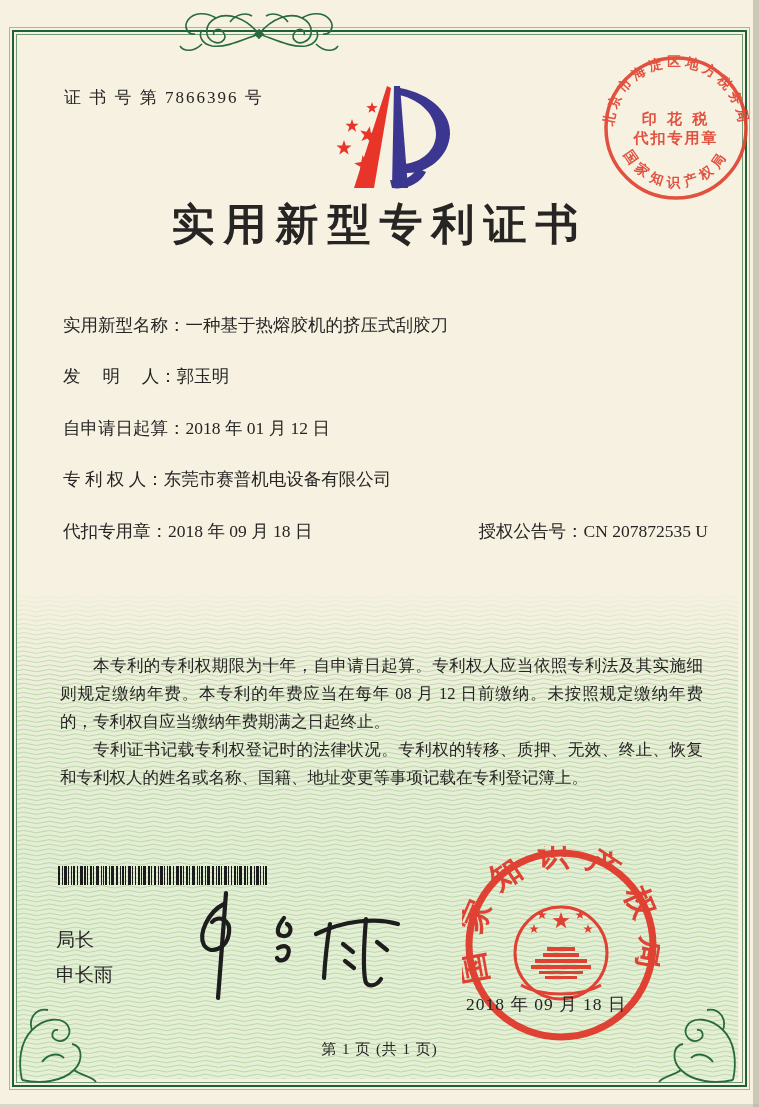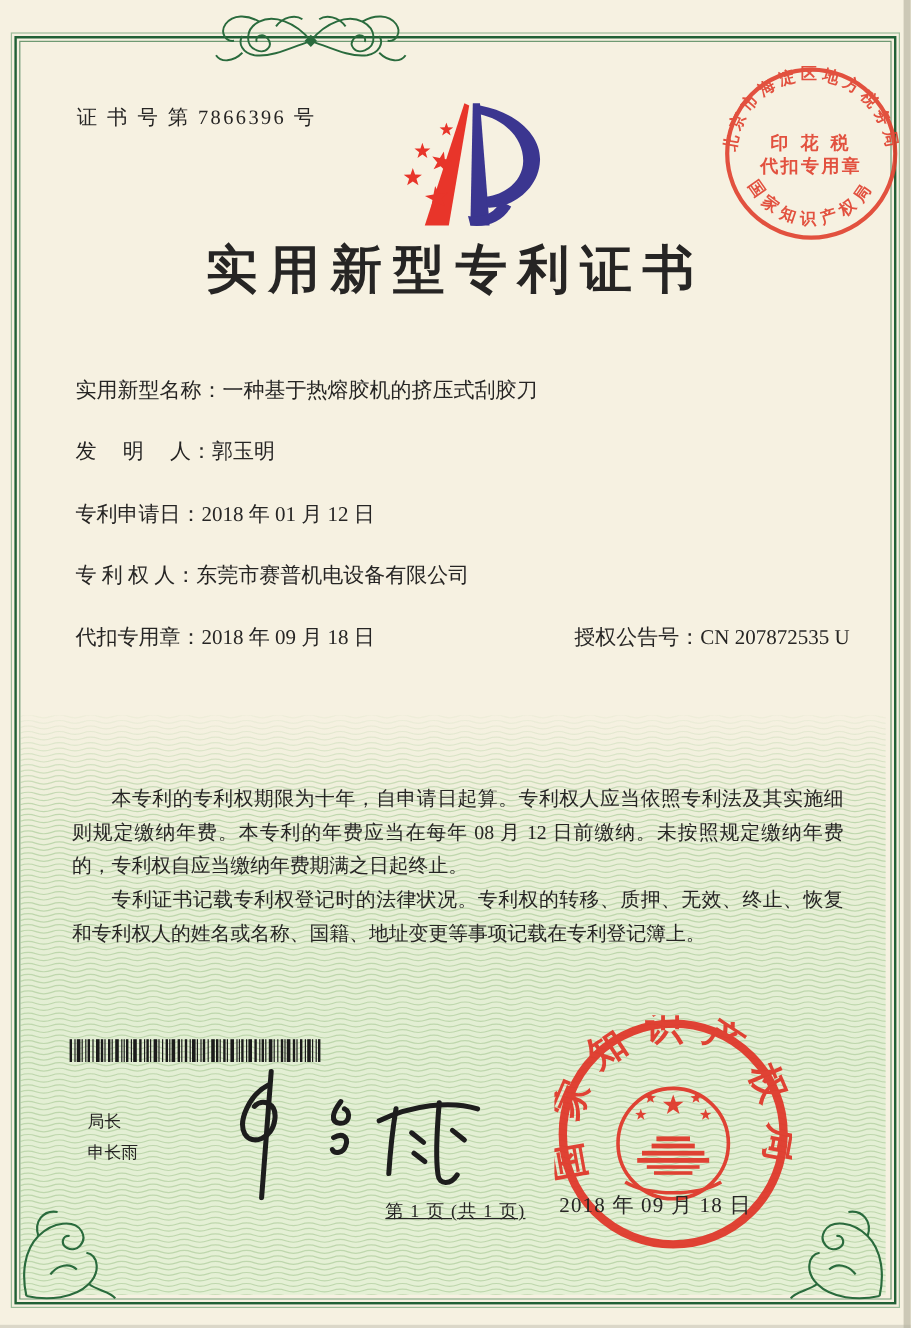--- a/index.html
+++ b/index.html
@@ -55,33 +55,33 @@
 
   .paragraphs{position:absolute;left:60px;top:652px;width:643px;
     font-size:16.5px;line-height:1.7;text-align:justify;}
   .paragraphs p{margin:0;text-indent:2em;}
 
   .barcode{position:absolute;left:58px;top:866px;width:214px;height:19px;
     display:flex;align-items:stretch;}
   .barcode .bar{background:#1b1b1b;height:100%;}
   .barcode .gap{height:100%;}
 
-  .director{position:absolute;left:73px;top:922px;font-size:14px;line-height:1.85;
+  .director{position:absolute;left:56px;top:922px;font-size:19px;line-height:1.85;
     font-family:"Liberation Sans","DejaVu Sans",sans-serif;font-weight:500;}
 
   .signature{position:absolute;left:168px;top:888px;width:250px;height:118px;}
 
   .seal{position:absolute;left:462px;top:846px;width:198px;height:198px;z-index:2;opacity:.92;}
   .seal-date{position:absolute;left:466px;top:992px;font-size:17.5px;z-index:3;
     letter-spacing:1px;}
 
   .tax-stamp{position:absolute;left:600px;top:50px;width:152px;height:156px;z-index:3;opacity:.9;}
 
-  .footer{position:absolute;left:0;top:1000px;width:100%;text-align:center;
-    font-size:15px;z-index:2;letter-spacing:1px;text-decoration:underline;}
+  .footer{position:absolute;left:0;top:1040px;width:100%;text-align:center;
+    font-size:15px;z-index:2;letter-spacing:1px;}
 
   .green-stroke{stroke:#2a6b3d;fill:none;}
 </style>
 </head>
 <body>
 
 <div>
 
   <div class="waves-zone">
     <svg id="waves-svg" width="721" height="483">
@@ -265,21 +265,21 @@
     <div class="fields">
       <div class="f-row">
         <span class="f-label">实用新型名称：</span>
         <span class="f-value">一种基于热熔胶机的挤压式刮胶刀</span>
       </div>
       <div class="f-row">
         <span class="f-label">发　 明　 人：</span>
         <span class="f-value">郭玉明</span>
       </div>
       <div class="f-row">
-        <span class="f-label">专利申请日：</span>
+        <span class="f-label">自申请日起算：</span>
         <span class="f-value">2018 年 01 月 12 日</span>
       </div>
       <div class="f-row">
         <span class="f-label">专 利 权 人：</span>
         <span class="f-value">东莞市赛普机电设备有限公司</span>
       </div>
       <div class="f-row grant">
         <span>
           <span class="f-label">代扣专用章：</span><span>2018 年 09 月 18 日</span>
         </span>

